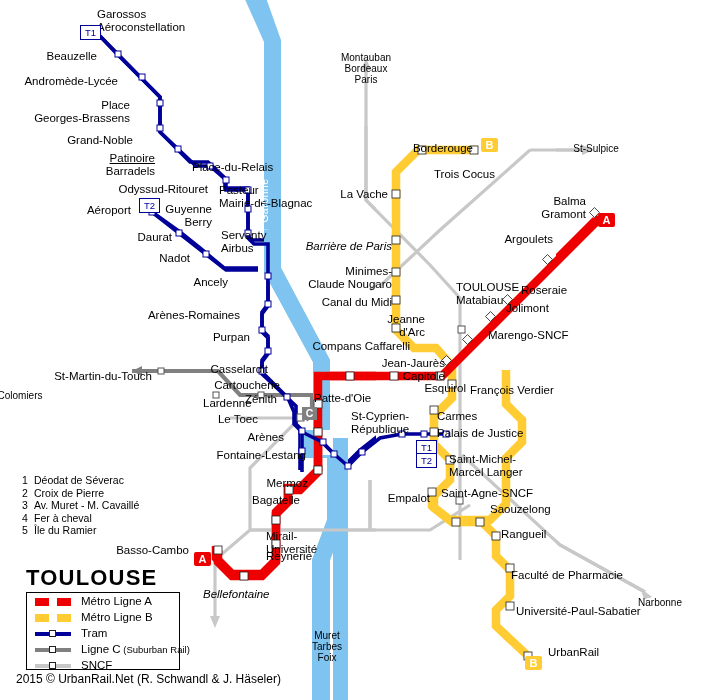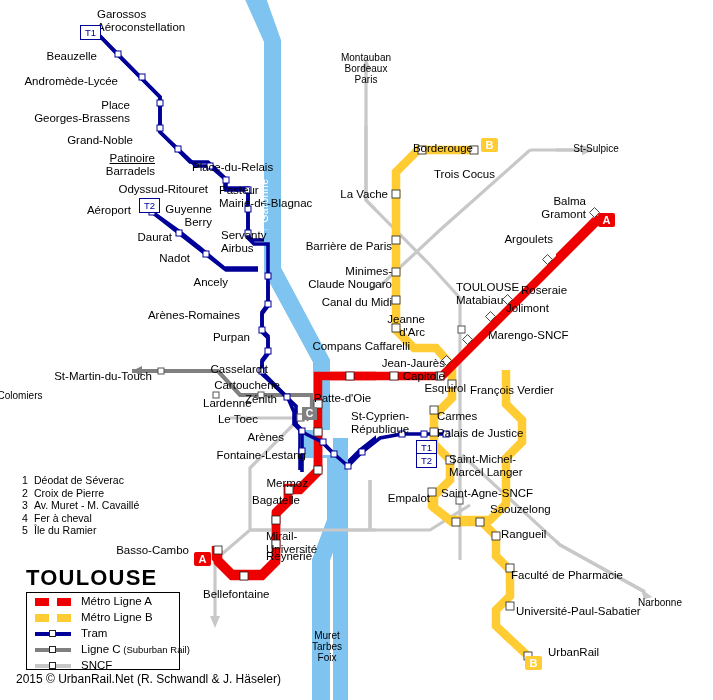--- a/index.html
+++ b/index.html
@@ -368,37 +368,37 @@
     <div class="lbl r" style="left: 300px; top: 494px;">
       <div style="text-align: right;">Bagatelle</div>
     </div>
     <div class="lbl" style="left: 266px; top: 530px;">
       <div>Mirail-</div>
       <div>Université</div>
     </div>
     <div class="lbl" style="left: 266px; top: 550px;">
       <div>Reynerie</div>
     </div>
-    <div class="lbl" style="left: 203px; top: 588px;">
+    <div class="lbl" style="left: 203px; top: 588px; font-style: italic;">
       <div>Bellefontaine</div>
     </div>
     <div class="lbl r" style="left: 189px; top: 544px;">
       <div style="text-align: right;">Basso-Cambo</div>
     </div>
     <div class="lbl r" style="left: 473px; top: 142px;">
       <div style="text-align: right;">Borderouge</div>
     </div>
     <div class="lbl" style="left: 434px; top: 168px;">
       <div>Trois Cocus</div>
     </div>
     <div class="lbl r" style="left: 388px; top: 188px;">
       <div style="text-align: center;">La Vache</div>
     </div>
     <div class="lbl r" style="left: 392px; top: 240px;">
-      <div style="text-align: left;">Barrière de Paris</div>
+      <div style="text-align: left; font-style: italic;">Barrière de Paris</div>
     </div>
     <div class="lbl r" style="left: 392px; top: 265px;">
       <div style="text-align: right;">Minimes-</div>
       <div style="text-align: right;">Claude Nougaro</div>
     </div>
     <div class="lbl r" style="left: 392px; top: 296px;">
       <div style="text-align: right;">Canal du Midi</div>
     </div>
     <div class="lbl r" style="left: 410px; top: 340px;">
       <div style="text-align: right;">Compans Caffarelli</div>

